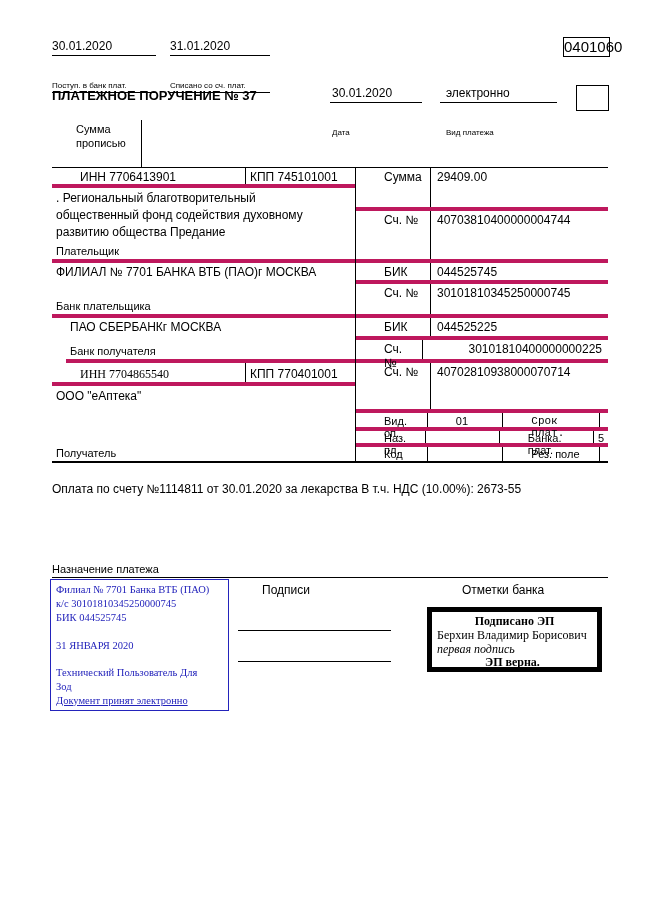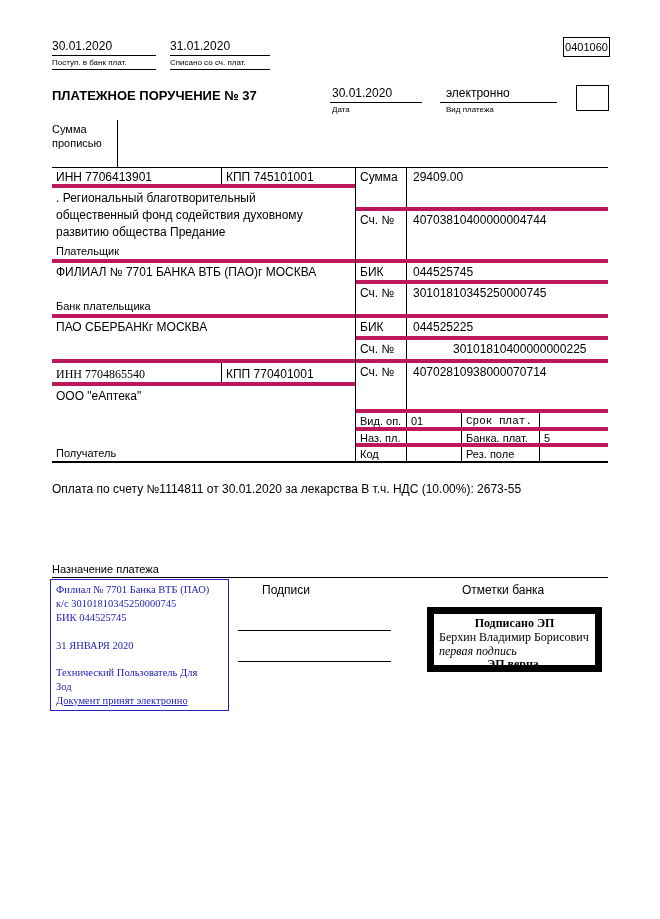--- a/index.html
+++ b/index.html
@@ -3,26 +3,26 @@
 <meta charset="utf-8">
 <style>
   * { margin:0; padding:0; box-sizing:border-box; }
   html,body { background:#ffffff; }
   .page {
     position:relative; width:660px; height:919px; background:#fff;
     font-family:"Liberation Sans", sans-serif; font-size:12px; color:#000;
     overflow:hidden;
   }
   .abs { position:absolute; }
-  .tiny { font-size:8px; }
+  .tiny { font-size:8px;margin-top:23px; }
   .sec-label { font-size:11px; }
   .uline { border-bottom:1px solid #000; }
   .flexrow { display:flex; }
   .bb { border-bottom:4px solid #be185d; }
-  .br { border-right:1px solid #000; }
+  .br { border-right:1px solid #000;margin-left:24px; }
   .cell { padding:2px 4px; }
   .name-line { line-height:17px; }
   .col-bottom { margin-top:auto; }
   .smallcell { font-size:11px; line-height:12px; padding:2px 4px; }
   .stamp-line { min-height:13.9px; line-height:13.9px; }
   .stamp-underline { text-decoration:underline; }
   .serif { font-family:"Liberation Serif", serif; }
 </style>
 </head>
 <body>
@@ -33,21 +33,21 @@
     <div style="width:104px;">
       <div class="uline" style="padding-bottom:2px;">30.01.2020</div>
       <div class="tiny uline" style="padding:2px 0 2px 0;">Поступ. в банк плат.</div>
     </div>
     <div style="width:100px;">
       <div class="uline" style="padding-bottom:2px;">31.01.2020</div>
       <div class="tiny uline" style="padding:2px 0 2px 0;">Списано со сч. плат.</div>
     </div>
   </div>
 
-  <div class="abs" style="left:563px; top:37px; width:47px; height:20px; border:1px solid #000; text-align:center; font-size:11px; line-height:18px;">
+  <div class="abs" style="left:563px; top:37px; width:47px; height:20px; border:1px solid #000; text-align:center; font-size:15px; line-height:18px;">
     <span>0401060</span>
   </div>
 
   <div class="abs" style="left:52px; top:88px; font-weight:bold; font-size:13px;">ПЛАТЕЖНОЕ ПОРУЧЕНИЕ № 37</div>
 
   <div class="abs" style="left:330px; top:86px; width:92px;">
     <div class="uline" style="padding:0 0 2px 2px;">30.01.2020</div>
     <div class="tiny" style="padding:2px 0 0 2px;">Дата</div>
   </div>
 
@@ -72,22 +72,23 @@
       <div class="bb" style="height:75px; padding:2px 4px; display:flex; flex-direction:column;">
         <div class="name-line">. Региональный благотворительный</div>
         <div class="name-line">общественный фонд содействия духовному</div>
         <div class="name-line">развитию общества Предание</div>
         <div class="col-bottom sec-label">Плательщик</div>
       </div>
       <div class="bb" style="height:55px; padding:2px 4px; display:flex; flex-direction:column;">
         <div>ФИЛИАЛ № 7701 БАНКА ВТБ (ПАО)г МОСКВА</div>
         <div class="col-bottom sec-label">Банк плательщика</div>
       </div>
-      <div class="bb" style="height:45px; padding:2px 4px; display:flex; flex-direction:column;">
+      <div class="bb" style="height:45px; padding:2px 4px; display:flex; flex-direction:column;margin-left:14px;">
         <div>ПАО СБЕРБАНКг МОСКВА</div>
+        <div class="col-bottom sec-label">Банк получателя</div>
       </div>
       <div class="flexrow bb" style="height:23px;">
         <div class="cell br" style="width:170px; padding-top:4px;font-family:Liberation Serif, serif;">ИНН 7704865540</div>
         <div class="cell" style="flex:1; padding-top:4px;">КПП 770401001</div>
       </div>
       <div style="height:75px; padding:3px 4px 2px 4px; display:flex; flex-direction:column;">
         <div>ООО "еАптека"</div>
         <div class="col-bottom sec-label">Получатель</div>
       </div>
     </div>
@@ -157,20 +158,20 @@
     <div class="stamp-line">31 ЯНВАРЯ 2020</div>
     <div class="stamp-line"></div>
     <div class="stamp-line">Технический Пользователь Для</div>
     <div class="stamp-line">Зод</div>
     <div class="stamp-line stamp-underline">Документ принят электронно</div>
   </div>
 
   <div class="abs" style="left:238px; top:630px; width:153px; border-top:1px solid #000;"></div>
   <div class="abs" style="left:238px; top:661px; width:153px; border-top:1px solid #000;"></div>
 
-  <div class="abs serif" style="left:427px; top:607px; width:175px; height:65px; border:7px solid #000000; padding:3px 5px; font-size:12px; line-height:13.8px;">
+  <div class="abs serif" style="left:427px; top:607px; width:175px; height:65px; border:5px solid #000000; padding:3px 5px; font-size:12px; line-height:13.8px;">
     <div style="font-weight:bold; text-align:center;">Подписано ЭП</div>
     <div>Берхин Владимир Борисович</div>
     <div style="font-style:italic;">первая подпись</div>
     <div style="font-weight:bold; padding-left:48px;">ЭП верна.</div>
   </div>
 
 </div>
 
 </body></html>

